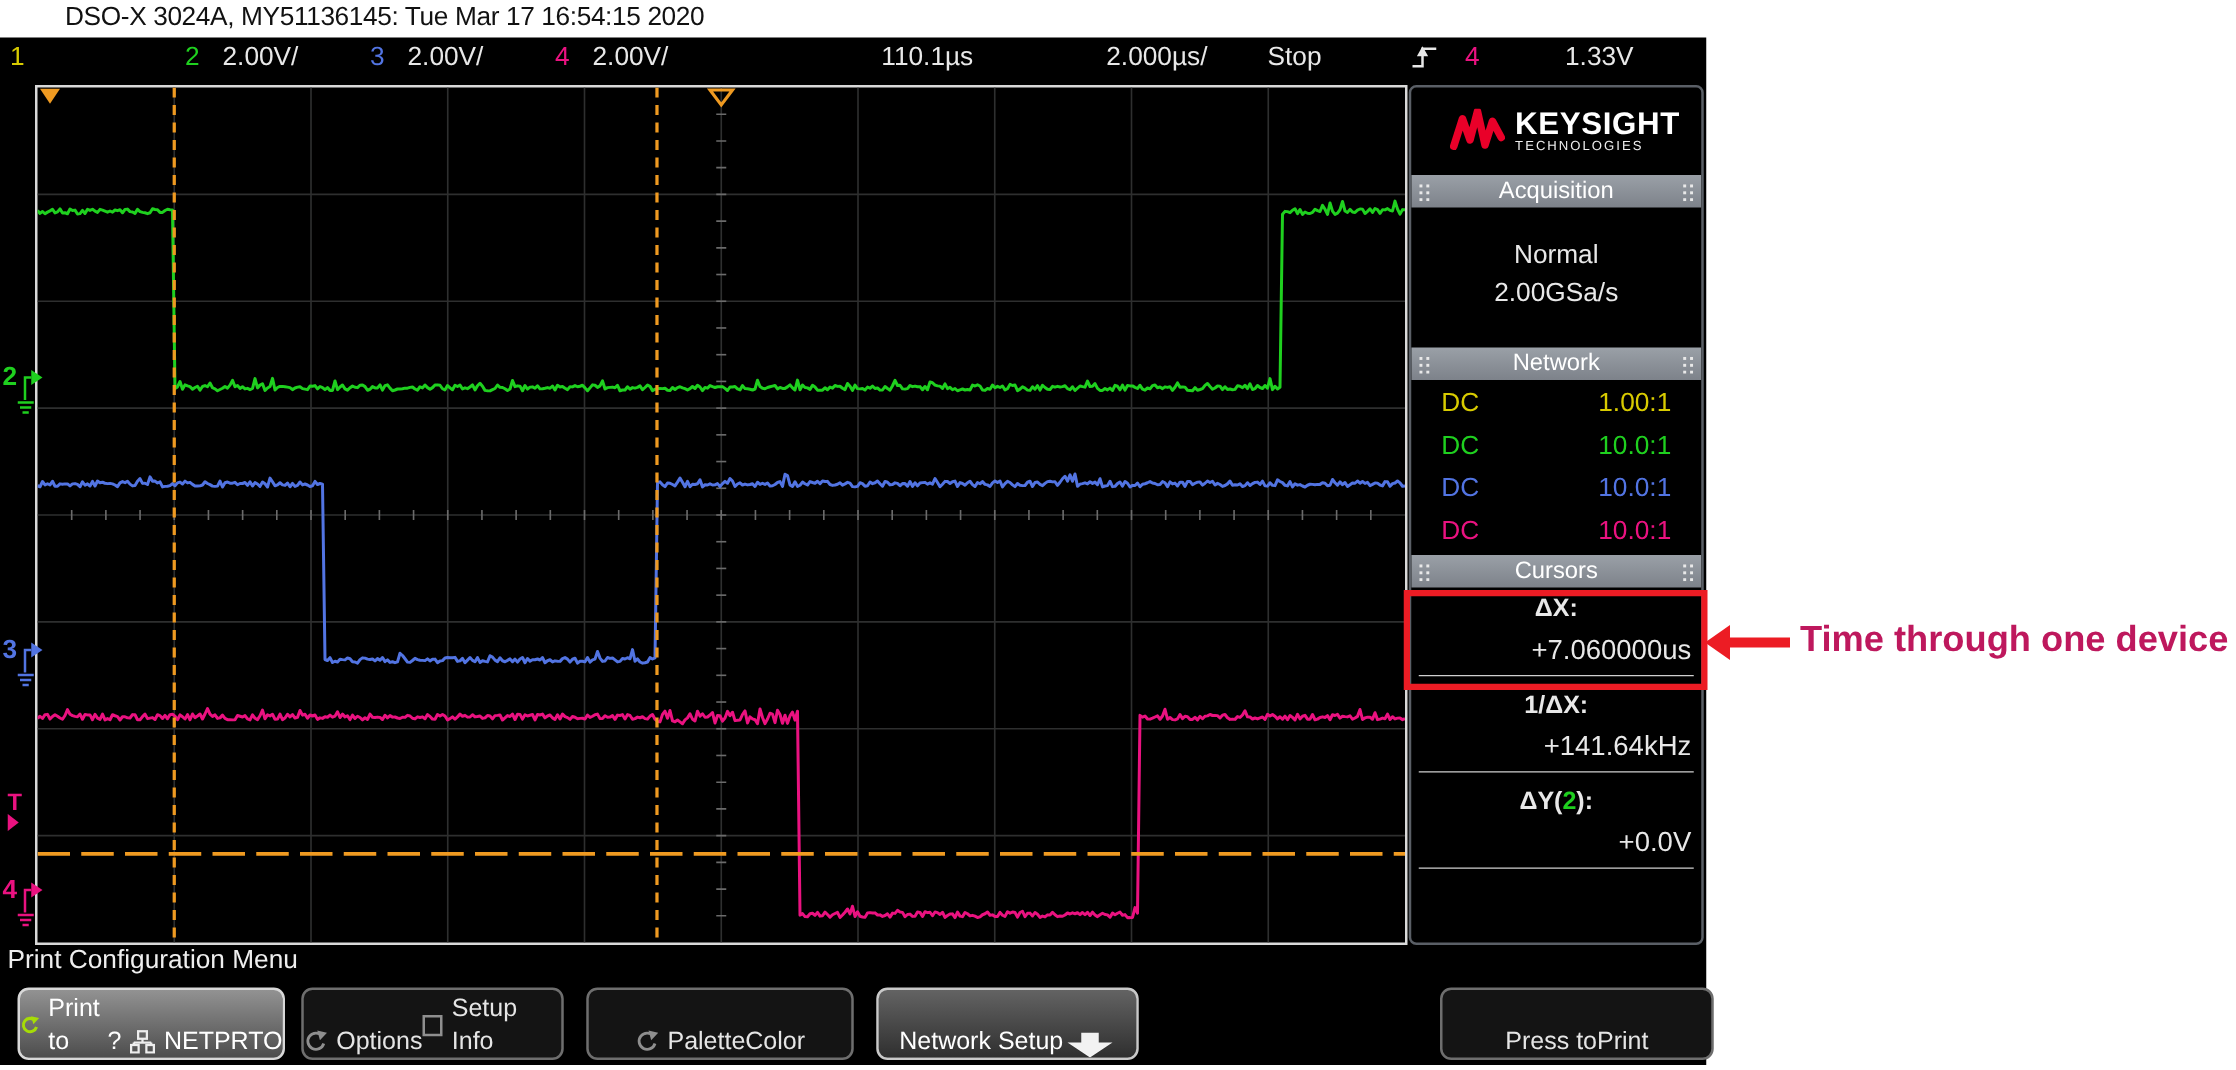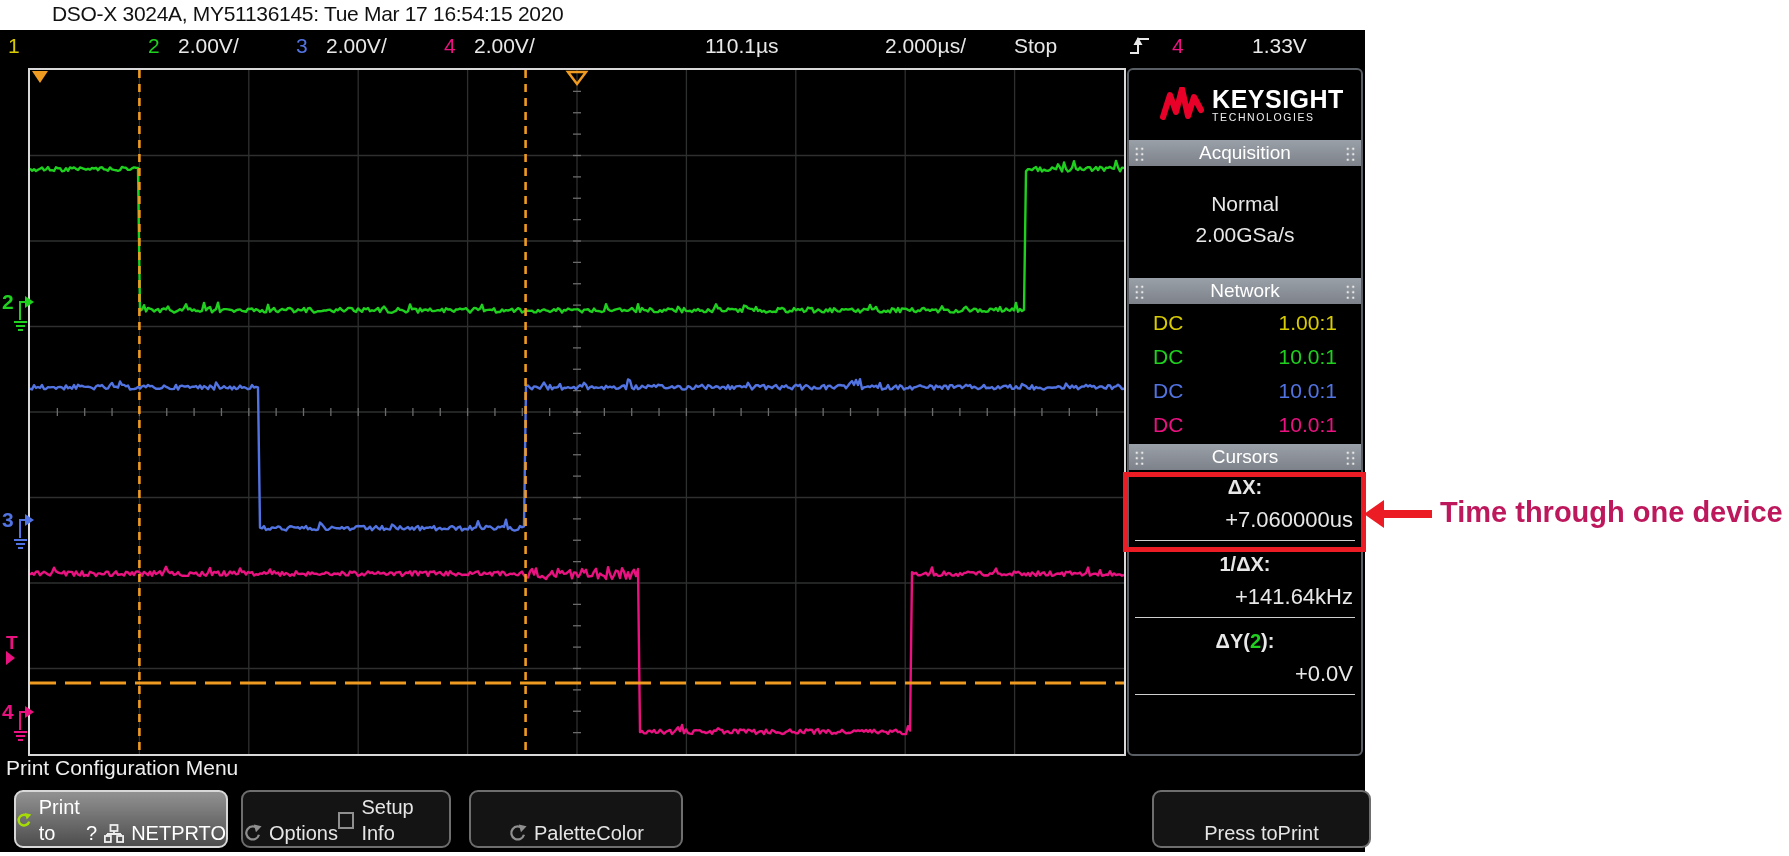--- a/index.html
+++ b/index.html
@@ -339,20 +339,30 @@
         <path d="M17,5.5 A7.5,7.5 0 1 0 18.5,12.5" fill="none" stroke="#8f8f8f" stroke-width="2.6"></path>
         <polygon points="12.5,0.5 21.5,2.5 15,9.5" fill="#8f8f8f"></polygon>
       </svg>
       <span>Palette</span>
     </div>
     <div class="row">
         <span>Color</span>
       </div>
   </div>
 
+  <div class="skey mid" style="left:701px; width:210px">
+    <div class="row">
+        <span>Network Setup</span>
+      </div>
+    <div class="row">
+      <svg width="42" height="20" viewBox="0 0 42 20">
+        <polygon points="14,0 28,0 28,8 39,8 21,20 3,8 14,8" fill="#f2f2f2"></polygon>
+      </svg>
+    </div>
+  </div>
 
   <div class="skey dim" style="left:1152px; width:219px">
     <div class="row">
         <span>Press to</span>
       </div>
     <div class="row">
         <span>Print</span>
       </div>
   </div>
 </div>

